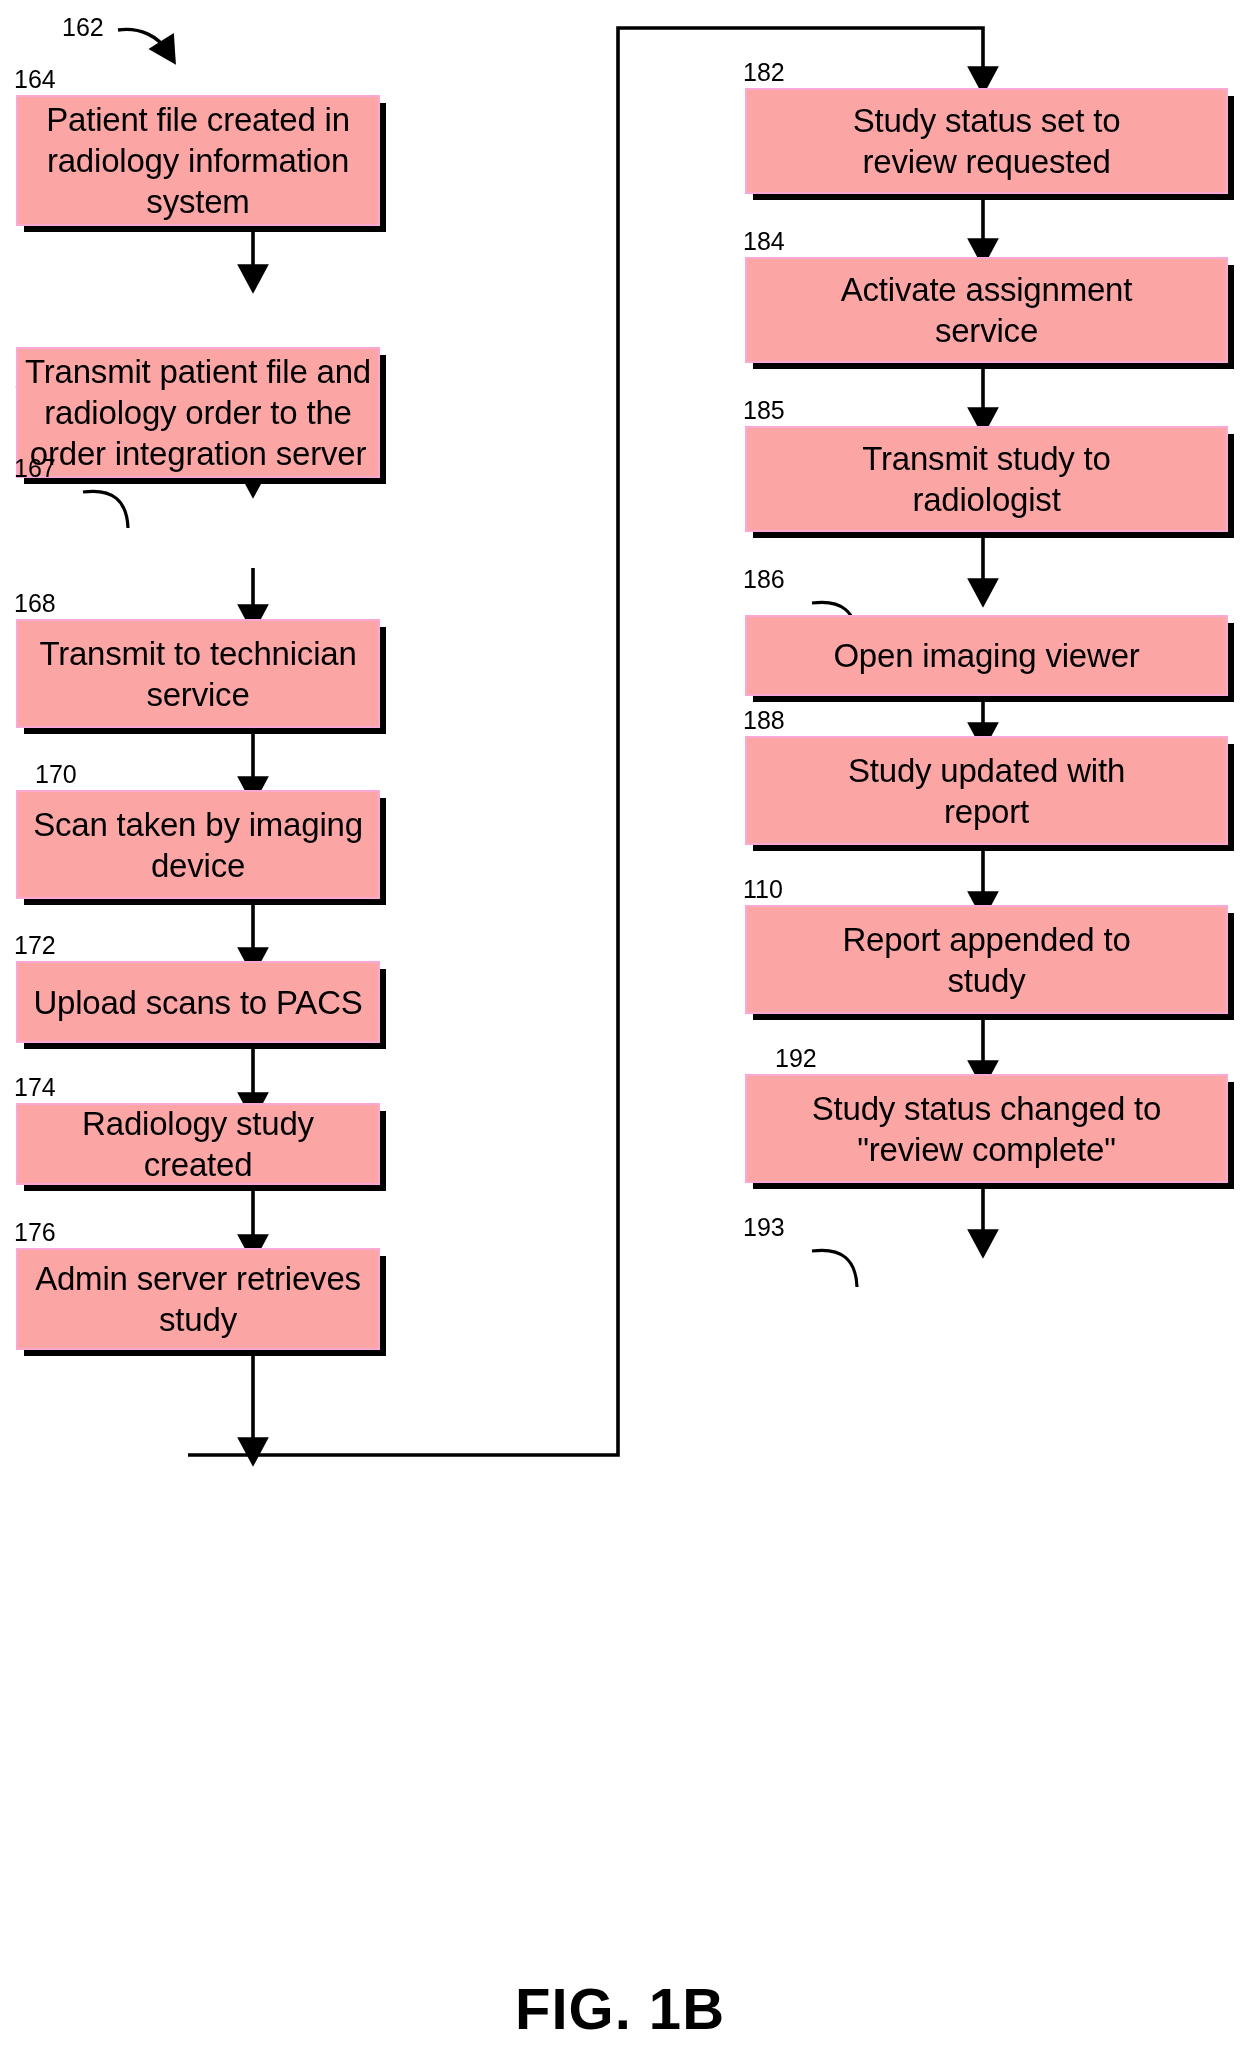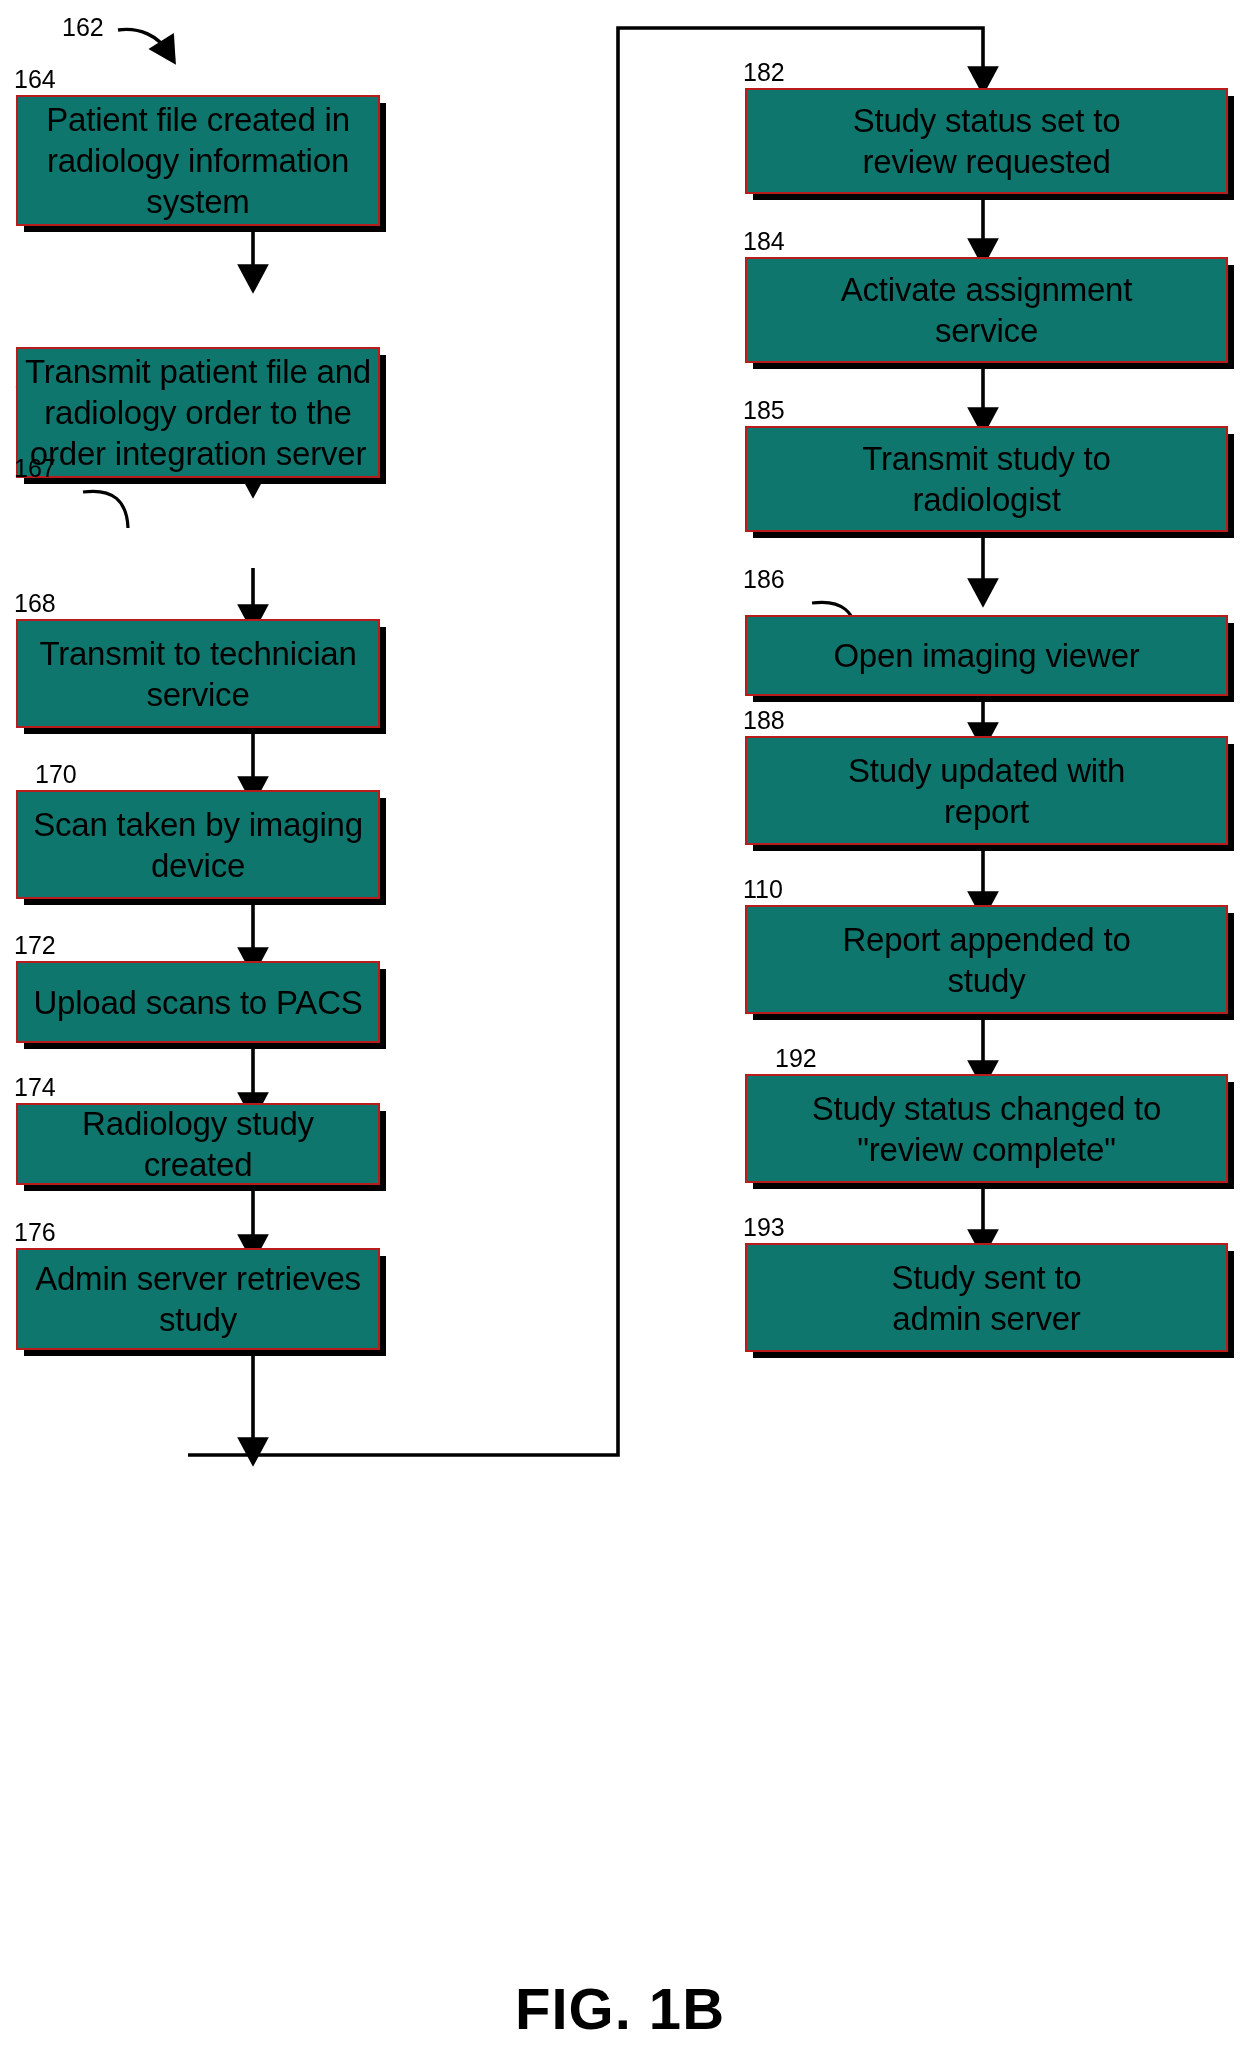--- a/index.html
+++ b/index.html
@@ -29,22 +29,22 @@
     left: 0; top: 0;
     width: 1240px;
     height: 2054px;
     pointer-events: none;
   }
 
   
   .node {
     position: absolute;
     box-sizing: border-box;
-    background: #0f766e;
-    border: 2px solid #b91c1c;
+    background: #fca5a5;
+    border: 2px solid #f9a8d4;
     
     box-shadow: 7px 7px 0 -1px #000000;
     display: flex;
     align-items: center;
     justify-content: center;
     text-align: center;
   }
   .node .node-label {
     display: block;
     width: 100%;
@@ -218,20 +218,16 @@
 study</span>
   </div>
 
   <div class="ref" style="left:775px; top:1041px;text-align:center;">192</div>
   <div class="node" style="left:745px; top:1074px; width:483px; height:109px;">
     <span class="node-label">Study status changed to
 "review complete"</span>
   </div>
 
   <div class="ref" style="left:743px; top:1210px;">193</div>
-  <div class="node" style="left:745px; top:1243px; width:483px; height:109px;">
-    <span class="node-label">Study sent to
-admin server</span>
-  </div>
 
   <div id="fig-caption">FIG. 1B</div>
 
 </div>
 
 </body></html>

